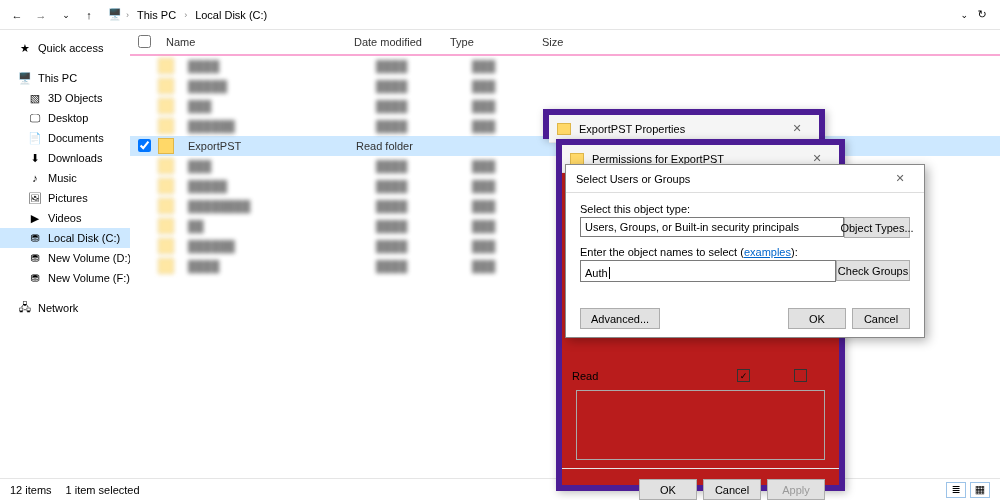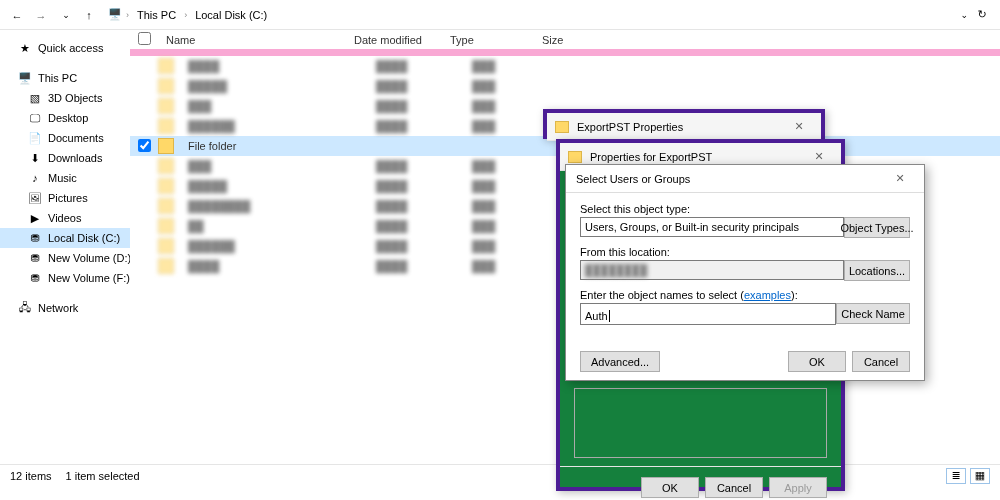--- a/index.html
+++ b/index.html
@@ -14,35 +14,35 @@
 .refresh{width:20px;height:20px;display:flex;align-items:center;justify-content:center;cursor:pointer}
 .search{width:160px;height:22px;border:1px solid #ccc;padding:0 4px;display:flex;align-items:center;color:#888;gap:6px}
 .main{display:flex;height:440px}
 .sidebar{width:130px;padding:8px 0;overflow:hidden}
 .side-group{margin-bottom:10px}
 .side-item{display:flex;align-items:center;gap:6px;padding:2px 8px 2px 18px;height:20px;cursor:pointer;white-space:nowrap}
 .side-item.lv2{padding-left:28px}
 .side-item.active{background:#cde8ff}
 .side-icon{width:14px;height:14px;display:flex;align-items:center;justify-content:center;flex:none}
 .content{flex:1;position:relative}
-.col-header{height:26px;display:flex;align-items:center;padding-left:8px;border-bottom:7px solid #f9a8d4}
+.col-header{height:26px;display:flex;align-items:center;padding-left:8px;border-bottom:2px solid #f9a8d4}
 .chk-cell{width:20px}
 .col{padding:0 8px;color:#333}
 .col.name{width:188px}
 .col.date{width:96px}
 .col.type{width:92px}
 .col.size{width:80px}
 .rows{position:relative}
 .row{height:20px;display:flex;align-items:center;padding-left:8px}
 .row.sel{background:#cde8ff}
 .row .ficon{width:16px;height:16px;background:#ffd868;border:1px solid #deb64a;margin-right:6px}
 .blur{filter:blur(2px);opacity:.6}
-.status{position:absolute;bottom:14px;left:0;right:0;height:22px;border-top:1px solid #e5e5e5;display:flex;align-items:center;padding:0 10px;gap:14px;background:#fff;color:#555}
+.status{position:absolute;bottom:0;left:0;right:0;height:22px;border-top:1px solid #e5e5e5;display:flex;align-items:center;padding:0 10px;gap:14px;background:#fff;color:#555}
 .status .viewbtn{width:20px;height:16px;border:1px solid #9cc3e8;margin-left:4px;display:flex;align-items:center;justify-content:center}
-.dialog{position:absolute;background:#15803d;border:4px solid #4c1d95;box-shadow:2px 2px 8px rgba(0,0,0,.25)}
+.dialog{position:absolute;background:#b91c1c;border:6px solid #4c1d95;box-shadow:2px 2px 8px rgba(0,0,0,.25)}
 .dlg-title{height:28px;background:#fff;display:flex;align-items:center;padding:0 8px;gap:8px;border-bottom:1px solid #e5e5e5;color:#555}
 .dlg-title.dim{background:#f5f5f5;color:#888}
 .close-x{margin-left:auto;width:28px;height:20px;display:flex;align-items:center;justify-content:center;cursor:pointer;color:#666}
 .folder-glyph{width:14px;height:12px;background:#ffd868;border:1px solid #deb64a}
 .perm-list{border:1px solid #aaa;height:70px;margin-top:4px;padding:4px}
 .perm-row{display:flex;align-items:center;padding:4px 10px}
 .perm-row .lbl{flex:1}
 .perm-chk{width:13px;height:13px;border:1px solid #333;margin:0 22px;display:flex;align-items:center;justify-content:center;font-size:9px}
 .perm-btns{display:flex;justify-content:flex-end;gap:6px;padding:10px 14px;border-top:1px solid #e5e5e5;margin-top:8px}
 .btn{min-width:58px;height:21px;background:#e1e1e1;border:1px solid #adadad;padding:0 10px;display:flex;align-items:center;justify-content:center;cursor:pointer}
@@ -182,21 +182,22 @@
       <div class="row blur">
           <div class="chk-cell"></div>
           <div class="ficon"></div>
           <div class="col name">██████</div>
           <div class="col date">████</div>
           <div class="col type">███</div>
         </div>
       <div class="row sel">
         <div class="chk-cell"><input type="checkbox" checked="" style=""></div>
         <div class="ficon"></div>
-        <div class="col type">File folder</div>
+        <div class="col name" style="width:168px">ExportPST</div>
+        <div class="col type">Read folder</div>
         <div class="col size"></div>
       </div>
       <div class="row blur">
           <div class="chk-cell"></div>
           <div class="ficon"></div>
           <div class="col name">███</div>
           <div class="col date">████</div>
           <div class="col type">███</div>
         </div>
       <div class="row blur">
@@ -251,21 +252,21 @@
   <div class="dlg-title dim">
     <div class="folder-glyph"></div>
     <span>ExportPST Properties</span>
     <div class="close-x">✕</div>
   </div>
 </div>
 
 <div class="dialog" style="left:556px;top:139px;width:289px;height:352px">
   <div class="dlg-title dim">
     <div class="folder-glyph"></div>
-    <span>Properties for ExportPST</span>
+    <span>Permissions for ExportPST</span>
     <div class="close-x">✕</div>
   </div>
   <div style="height:192px"></div>
   <div class="perm-row">
     <span class="lbl">Read</span>
     <div class="perm-chk">✓</div>
     <div class="perm-chk"></div>
   </div>
   <div class="perm-list" style="margin:4px 14px"></div>
   <div class="perm-btns">
@@ -284,36 +285,29 @@
     <div class="field-row">
       <div class="field-label">Select this object type:</div>
       <div class="field-line">
         <div class="txt">
             <span>Users, Groups, or Built-in security principals</span>
           </div>
         <div class="side-btn">Object Types...</div>
       </div>
     </div>
     <div class="field-row">
-      <div class="field-label">From this location:</div>
-      <div class="field-line">
-        <div class="txt ro blurv">████████</div>
-        <div class="side-btn">Locations...</div>
-      </div>
-    </div>
-    <div class="field-row">
       <div class="field-label">
         <span>Enter the object names to select</span> (<span class="link">examples</span>):
       </div>
       <div class="field-line">
         <div class="txt multiline">
             <span>Auth</span>
             <span style="border-left:1px solid #000;height:12px;margin-left:1px"></span>
           </div>
-        <div class="side-btn" style="width:74px">Check Name</div>
+        <div class="side-btn" style="width:74px">Check Groups</div>
       </div>
     </div>
   </div>
   <div class="sel-btns">
     <div class="btn" style="min-width:66px">Advanced...</div>
     <div style="flex:1"></div>
     <div class="btn">OK</div>
     <div class="btn">Cancel</div>
   </div>
 </div>

